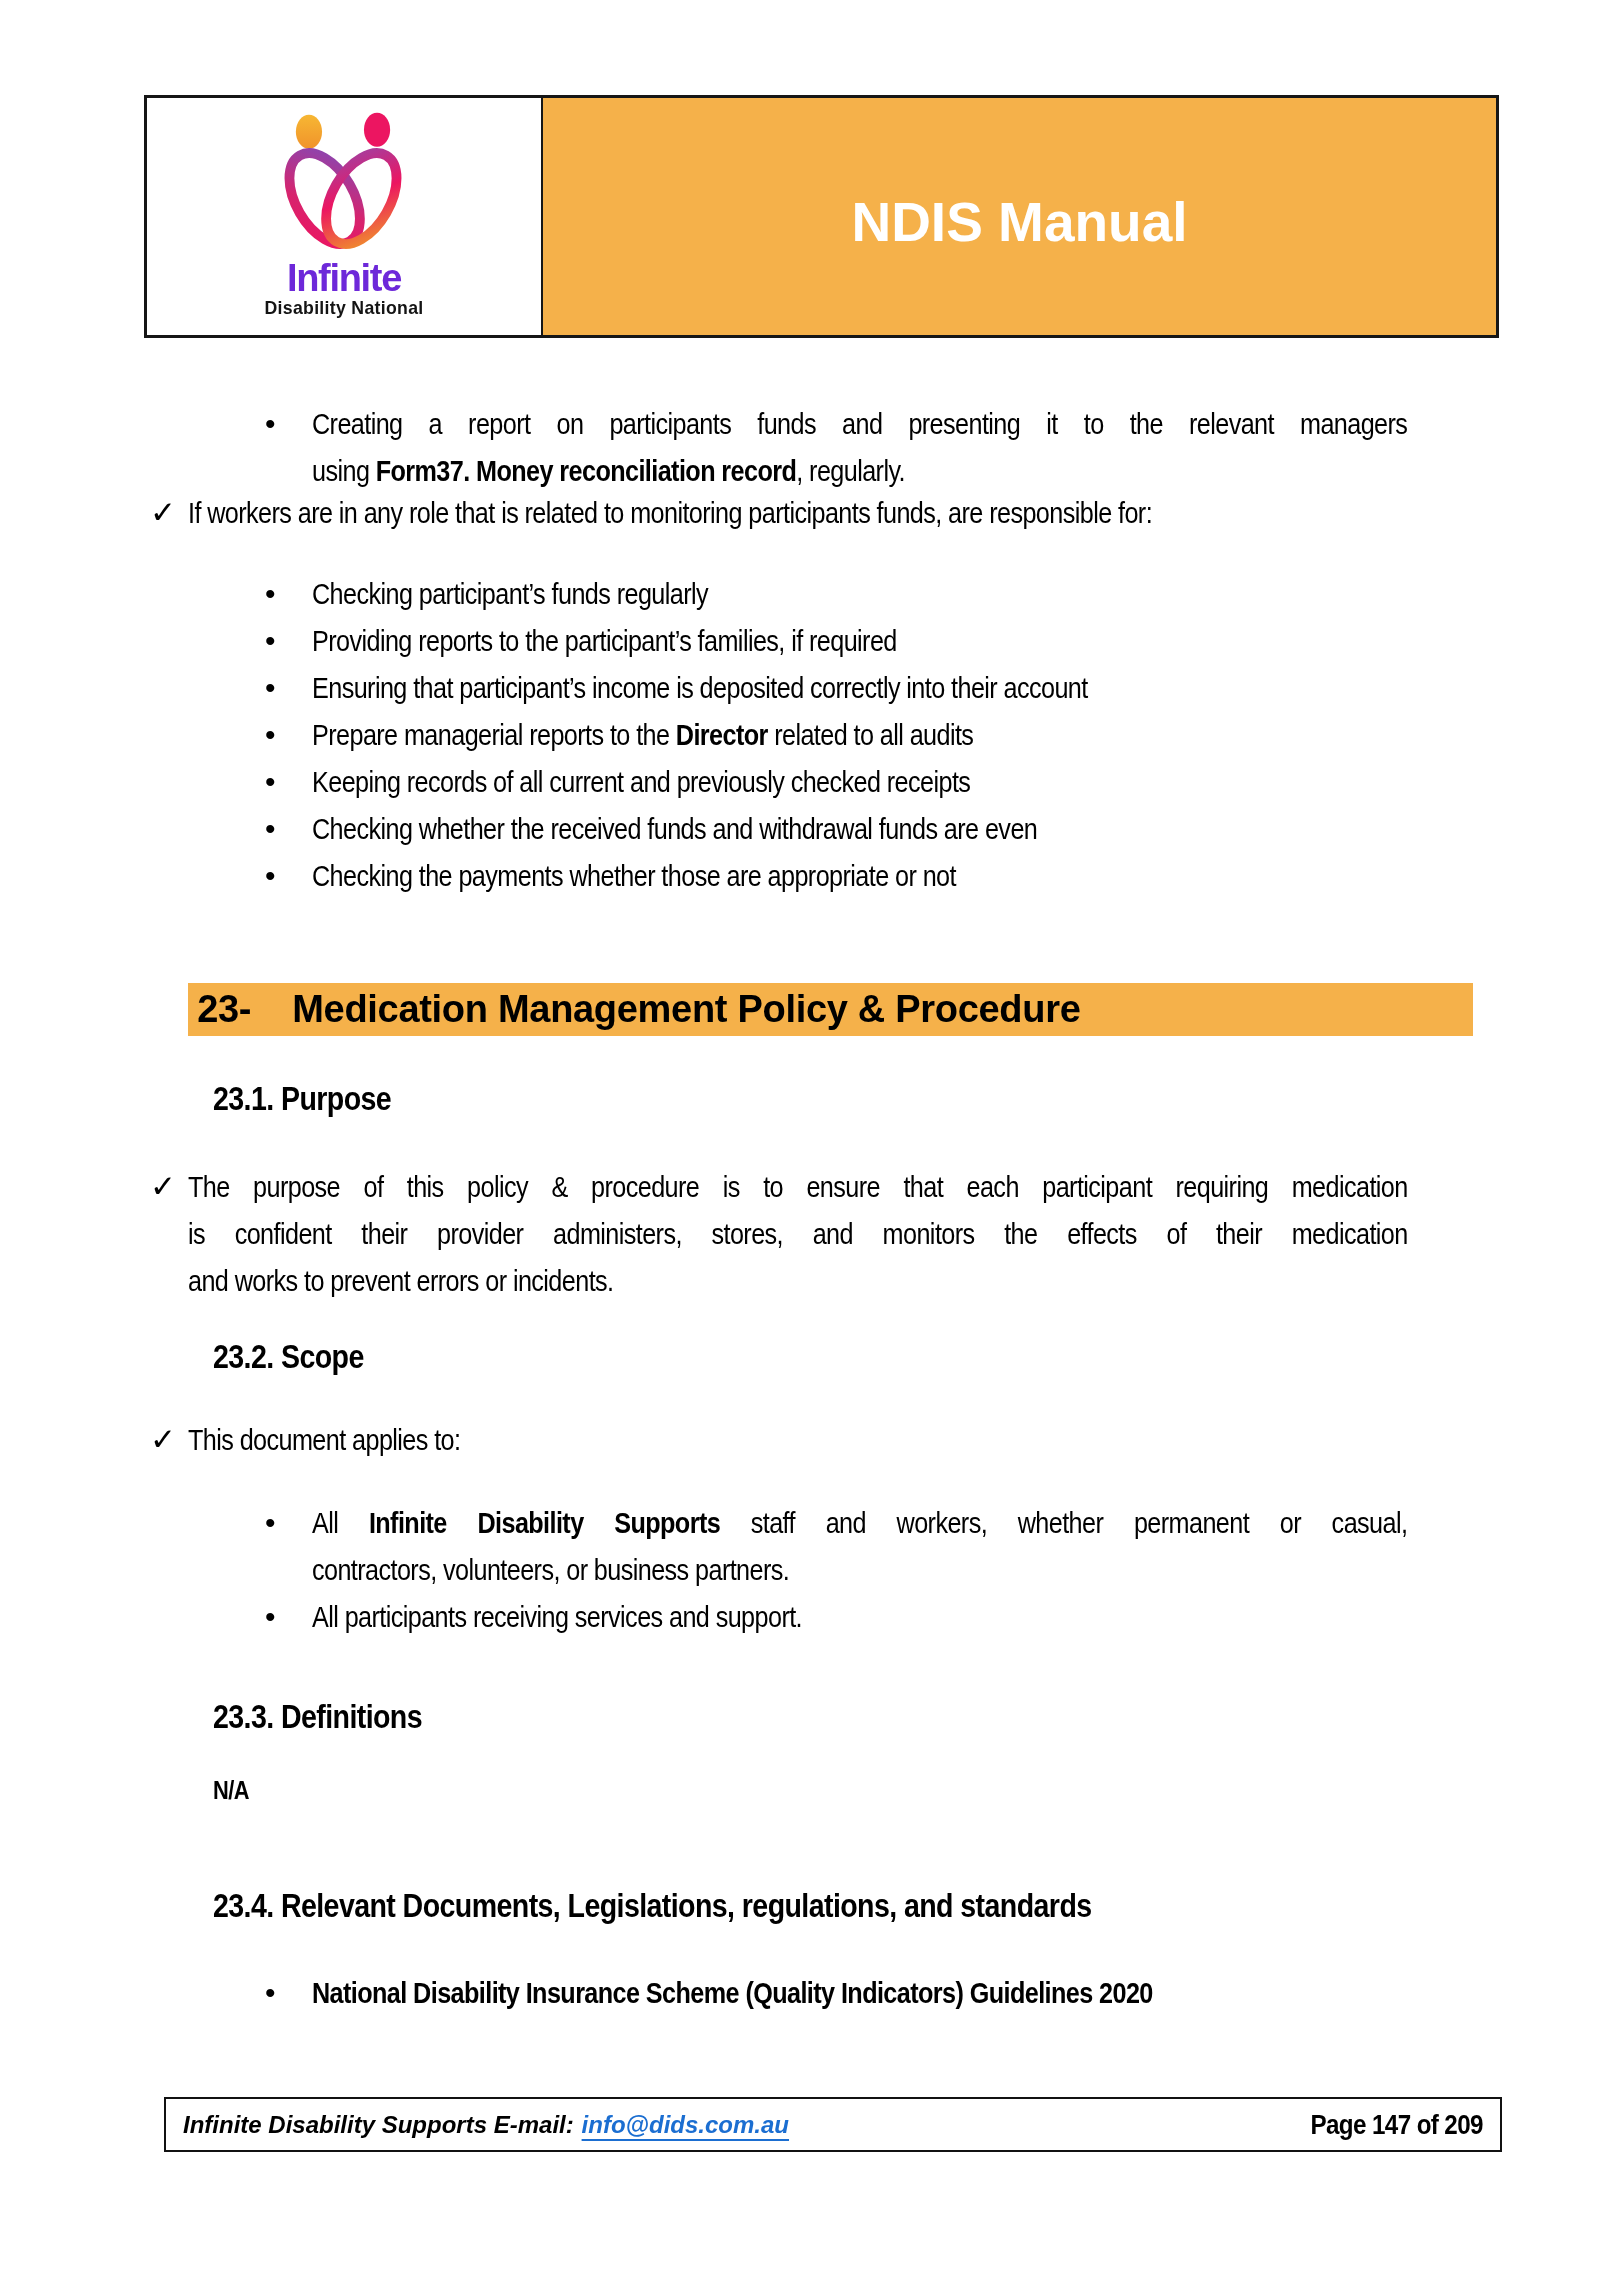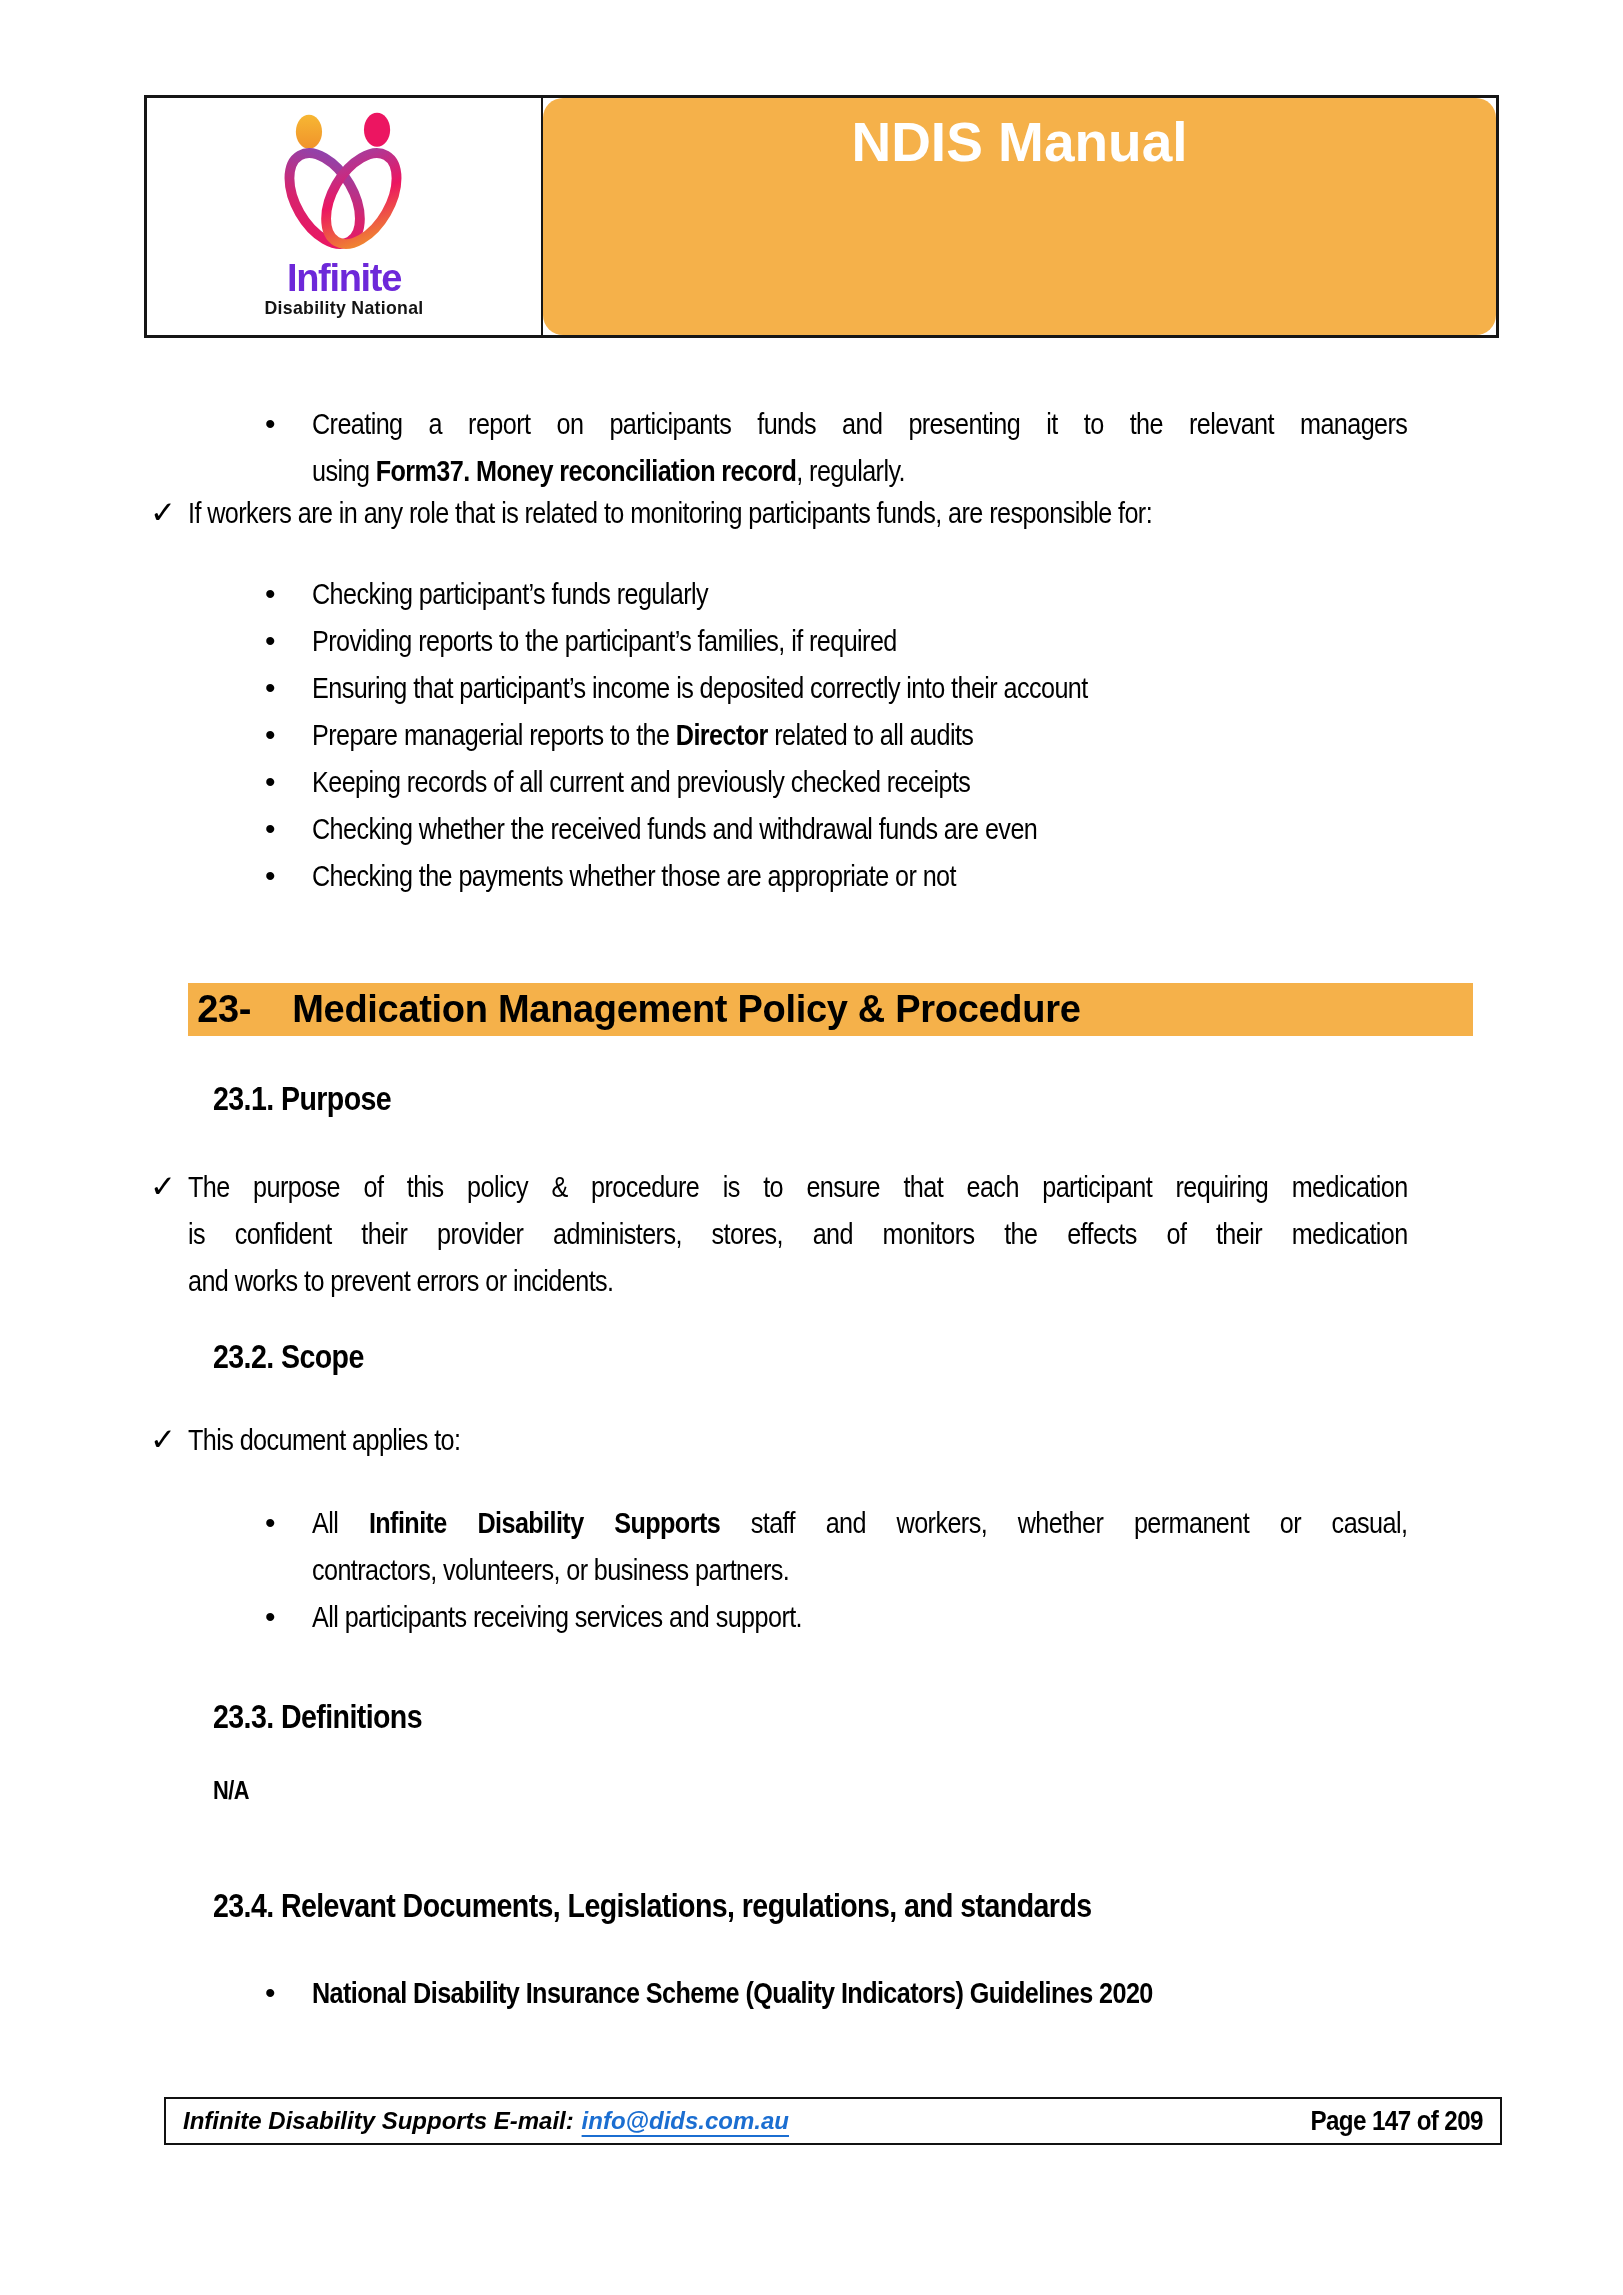--- a/index.html
+++ b/index.html
@@ -9,21 +9,21 @@
   
   .hdr{position:absolute;left:144px;top:95px;width:1355px;height:243px;
        border:3.3px solid #161616;box-sizing:border-box;display:flex;background:#fff;}
   .logo-cell{width:396px;box-sizing:border-box;border-right:2.6px solid #161616;
              background:#fff;position:relative;flex:none;}
   .logo-svg{position:absolute;left:124px;top:14.4px;}
   .brand{position:absolute;left:0;top:159px;width:100%;text-align:center;
          font-size:38px;font-weight:bold;letter-spacing:-1.3px;color:#6d28d9;}
   .tagline{position:absolute;left:0;top:200px;width:100%;text-align:center;
            font-size:17.7px;font-weight:bold;letter-spacing:0.3px;color:#141414;}
-  .banner{flex:1;background:#F5B14A;display:flex;justify-content:center;border-radius:20px;}
+  .banner{flex:1;background:#F5B14A;display:flex;align-items:center;justify-content:center;}
   .banner-title{font-size:55px;font-weight:bold;color:#ffffff;padding-top:11.8px;}
 
   
   .row{position:absolute;display:flex;line-height:47px;font-size:30px;letter-spacing:-0.7px;}
   .col{flex-direction:column;}
   .glyph-check{width:38px;flex:none;font-size:31px;line-height:47px;}
   .glyph-dot{width:47px;flex:none;font-size:30px;line-height:47px;}
   .cond{transform:scaleX(0.84);transform-origin:0 0;}
   .ct{display:inline-block;transform:scaleX(0.84);transform-origin:0 50%;white-space:nowrap;}
   .w-check{width:1452px;}
@@ -35,21 +35,21 @@
 
   
   .bar{position:absolute;left:188px;top:983px;width:1285px;height:53px;background:#F5B14A;
        box-sizing:border-box;display:flex;align-items:center;padding-left:9.2px;
        font-size:38px;font-weight:bold;letter-spacing:-0.3px;}
   .bar .num{margin-right:41px;}
   .sub{position:absolute;font-size:34px;font-weight:bold;letter-spacing:-0.7px;line-height:41px;}
   .na{position:absolute;font-size:26px;font-weight:bold;letter-spacing:-0.7px;line-height:41px;}
 
   
-  .ftr{position:absolute;left:164px;top:2097px;width:1338px;height:48px;
+  .ftr{position:absolute;left:164px;top:2097px;width:1338px;height:55px;
        border:2.6px solid #111;box-sizing:border-box;display:flex;align-items:center;
        justify-content:space-between;padding:0 17px;font-size:24px;font-weight:bold;}
   .ftr-left{font-style:italic;white-space:nowrap;}
   .email{color:#1B6ED1;text-decoration:underline;text-decoration-thickness:2px;
          text-underline-offset:5.9px;margin-left:7.9px;font-style:italic;font-weight:bold;}
   .pagenum{font-size:27.5px;font-weight:bold;letter-spacing:-0.7px;
            transform:scaleX(0.88);transform-origin:100% 50%;white-space:nowrap;}
 </style>
 </head>
 <body>

